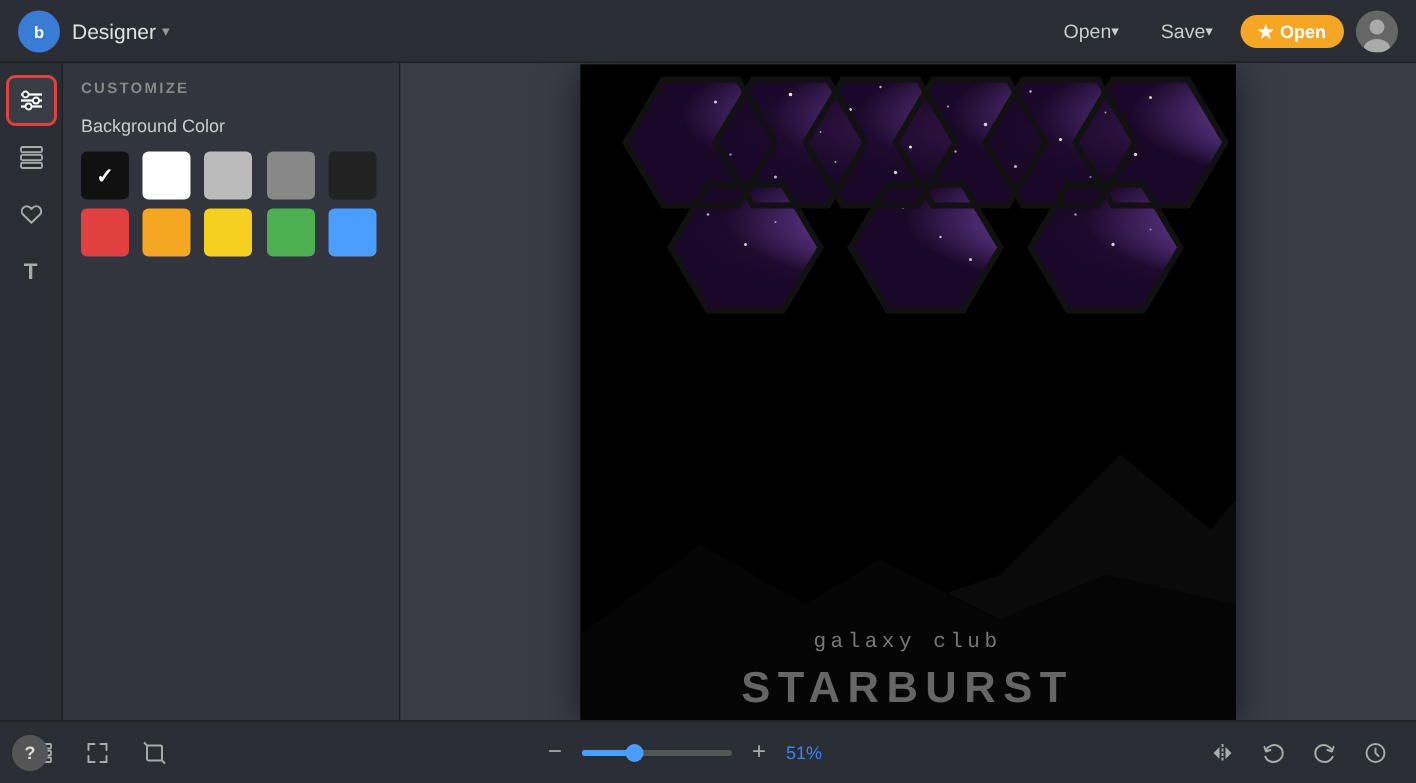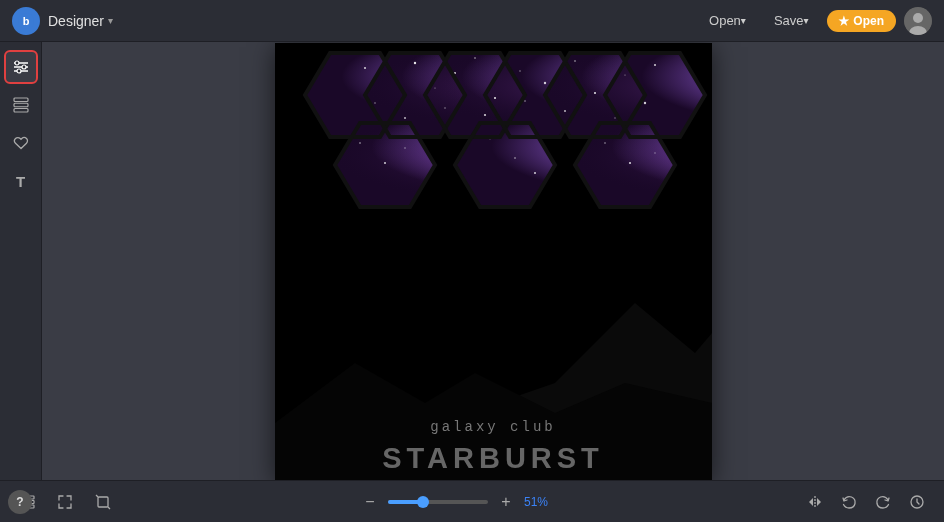--- a/index.html
+++ b/index.html
@@ -360,20 +360,36 @@
     <button class="icon-bar-btn" title="Favorites">
       <svg width="18" height="18" viewBox="0 0 18 18" fill="none">
         <path d="M9 14.5L3.5 9.2C2.2 7.9 2.2 5.8 3.5 4.5C4.8 3.2 6.9 3.2 8.2 4.5L9 5.3L9.8 4.5C11.1 3.2 13.2 3.2 14.5 4.5C15.8 5.8 15.8 7.9 14.5 9.2L9 14.5Z" stroke="currentColor" stroke-width="1.3"></path>
       </svg>
     </button>
     <button class="icon-bar-btn" title="Text">
       <span style="font-size:15px; font-weight:600; color:#aaa;">T</span>
     </button>
   </div>
 
+  <div class="customize-panel">
+    <div class="customize-label">CUSTOMIZE</div>
+    <div class="section-title">Background Color</div>
+    <div class="color-grid" id="color-grid">
+    <div class="color-swatch selected" title="black" style="background: rgb(17, 17, 17);"></div>
+        <div class="color-swatch" title="white" style="background: rgb(255, 255, 255);"></div>
+        <div class="color-swatch" title="light-gray" style="background: rgb(187, 187, 187);"></div>
+        <div class="color-swatch" title="mid-gray" style="background: rgb(136, 136, 136);"></div>
+        <div class="color-swatch" title="dark" style="background: rgb(34, 34, 34);"></div>
+        <div class="color-swatch" title="red" style="background: rgb(224, 64, 64);"></div>
+        <div class="color-swatch" title="orange" style="background: rgb(245, 166, 35);"></div>
+        <div class="color-swatch" title="yellow" style="background: rgb(245, 208, 32);"></div>
+        <div class="color-swatch" title="green" style="background: rgb(76, 175, 80);"></div>
+        <div class="color-swatch" title="blue" style="background: rgb(74, 158, 255);"></div>
+      </div>
+  </div>
 
   <div class="canvas-area">
     <div class="canvas-wrapper">
       <div class="canvas-image">
 
         <svg class="canvas-svg" viewBox="0 0 437 437" xmlns="http://www.w3.org/2000/svg">
           <defs>
 
             <radialGradient id="galaxyGrad" cx="70%" cy="30%" r="60%">
               <stop offset="0%" stop-color="#0a0a2e"></stop>

